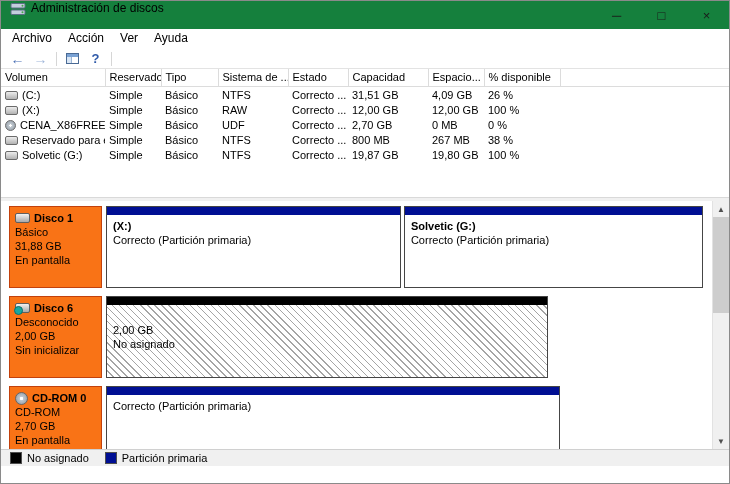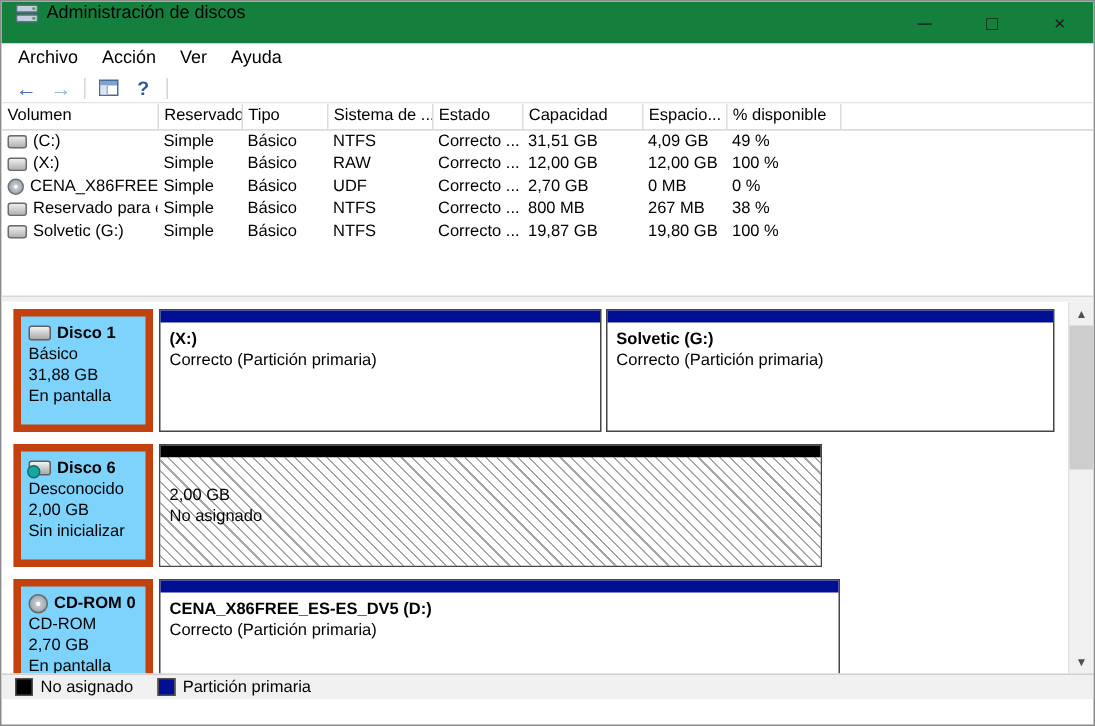--- a/index.html
+++ b/index.html
@@ -50,21 +50,21 @@
                background:linear-gradient(#ededed,#b2b2b2); }
   .icon-cd { width:11px; height:11px; border:1px solid #707070; border-radius:50%;
              background:radial-gradient(circle at 50% 50%, #ffffff 18%, #c4ccd3 20%, #8d97a1 95%); }
   .vol-text { vertical-align:middle; }
 
   
   .graph { position:absolute; top:197px; left:0; right:0; height:251px;
            background:#fff; border-top:3px solid #f0f0f0; overflow:hidden; }
   .disk-row { display:flex; height:82px; margin:0 26px 8px 8px; }
   .disk-row.first { margin-top:5px; }
-  .disk-panel { width:93px; flex:0 0 93px; background:#7dd3fc; border:5px solid #c2410c;
+  .disk-panel { width:93px; flex:0 0 93px; background:#f97316; border:1px solid #c2410c;
                 padding:4px 5px; line-height:14px; }
   .disk-title { display:flex; align-items:center; gap:4px; }
   .disk-name { font-weight:bold; }
   .disk-line { line-height:14px; }
   .drive-icon { width:15px; height:10px; border:1px solid #5f5f5f; border-radius:2px;
                 background:linear-gradient(#f2f2f2,#a8a8a8); display:inline-block; position:relative; flex:0 0 15px; }
   .drive-icon.unknown::after { content:""; position:absolute; left:-2px; top:2px; width:7px; height:7px;
                 border-radius:50%; background:#18a7a0; border:1px solid #0b6f6a; }
   .cd-icon-lg { width:13px; height:13px; border:1px solid #666; border-radius:50%; flex:0 0 13px;
                 background:radial-gradient(circle at 50% 50%, #ffffff 18%, #c4ccd3 20%, #8d97a1 95%);
@@ -175,21 +175,21 @@
       </thead>
       <tbody>
         <tr>
           <td><span class="vol-icon icon-disk"></span><span class="vol-text">(C:)</span></td>
           <td>Simple</td>
           <td>Básico</td>
           <td>NTFS</td>
           <td>Correcto ...</td>
           <td>31,51 GB</td>
           <td>4,09 GB</td>
-          <td>49 %</td>
+          <td>26 %</td>
           <td></td>
         </tr>
         <tr>
           <td><span class="vol-icon icon-disk"></span><span class="vol-text">(X:)</span></td>
           <td>Simple</td>
           <td>Básico</td>
           <td>RAW</td>
           <td>Correcto ...</td>
           <td>12,00 GB</td>
           <td>12,00 GB</td>
@@ -292,21 +292,20 @@
           <span class="disk-name">CD-ROM 0</span>
         </div>
         <div class="disk-line">CD-ROM</div>
         <div class="disk-line">2,70 GB</div>
         <div class="disk-line">En pantalla</div>
       </div>
       <div class="part-area">
         <div class="partition" style="width:76%">
           <div class="part-strip primary"></div>
           <div class="part-body">
-            <div class="part-title">CENA_X86FREE_ES-ES_DV5 (D:)</div>
             <div class="part-line">Correcto (Partición primaria)</div>
           </div>
         </div>
       </div>
     </div>
 
     <div class="vscroll">
       <div class="scroll-btn">
           <span class="scroll-glyph">▲</span>
         </div>

